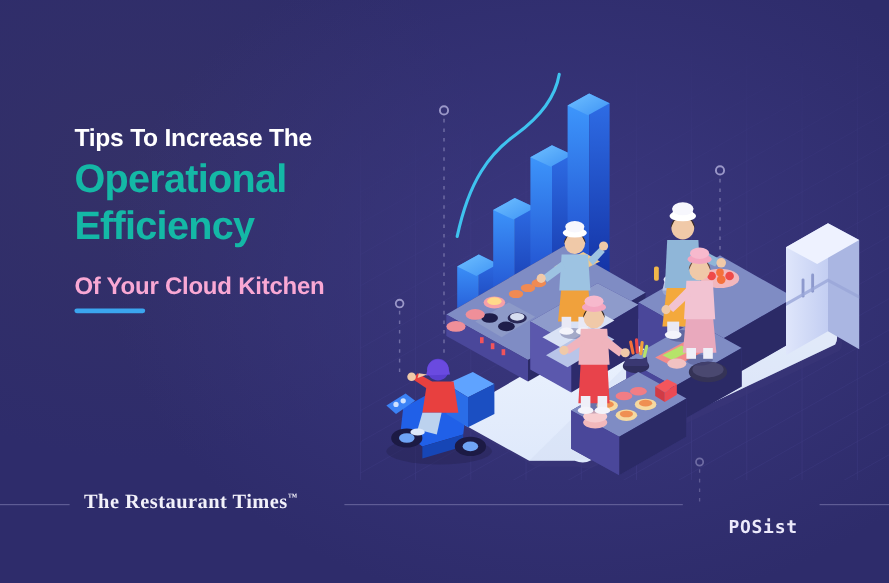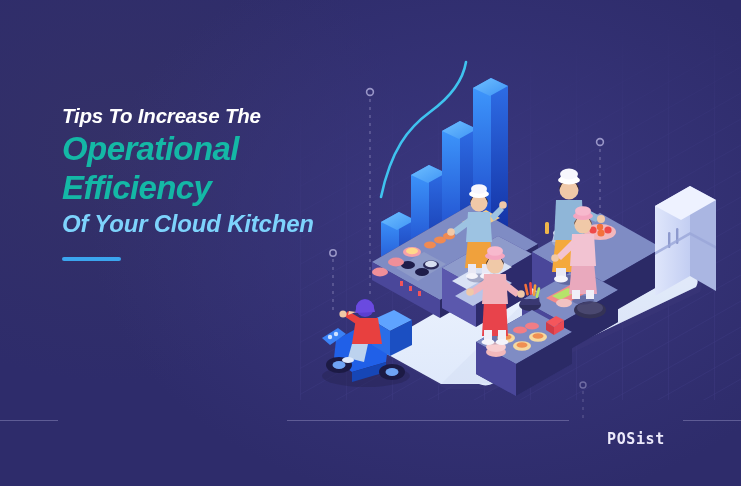--- a/index.html
+++ b/index.html
@@ -25,25 +25,24 @@
     opacity:.5;pointer-events:none;
   }
 
   
   .headline{position:absolute;left:62px;top:103px;width:300px;}
   .h-line{
     display:block;
     font-weight:bold;
     letter-spacing:-0.2px;
     white-space:nowrap;
-    font-style:italic;
   }
   .h-small{color:#ffffff;font-size:20.5px;line-height:26px;}
   .h-big{color:#14b8a6;font-size:33px;line-height:39px;letter-spacing:-0.6px;}
-  .h-last{color:#7dd3fc;font-size:24px;line-height:26px;margin-top:4px;}
+  .h-last{color:#f9a8d4;font-size:20px;line-height:26px;margin-top:19px;}
   .h-rule{
     position:absolute;left:62px;top:257px;
     width:59px;height:4px;border-radius:2px;background:#3ba5ef;
   }
 
   
   .illo{position:absolute;left:0;top:0;width:741px;height:486px;pointer-events:none;}
 
   
   .footer{position:absolute;left:0;top:404px;width:741px;height:32px;}
@@ -394,18 +393,21 @@
   <div class="headline">
     <span class="h-line h-small">Tips To Increase The</span>
     <span class="h-line h-big">Operational</span>
     <span class="h-line h-big">Efficiency</span>
     <span class="h-line h-last">Of Your Cloud Kitchen</span>
   </div>
   <div class="h-rule"></div>
 
   <div class="footer">
     <div class="f-rule r1"></div>
+    <div class="trt">
+      <span>The Restaurant Times</span><span class="tm">™</span>
+    </div>
     <div class="f-rule r2"></div>
     <div class="posist">POSist</div>
     <div class="f-rule r3"></div>
   </div>
 
 </div>
 
 </body></html>

